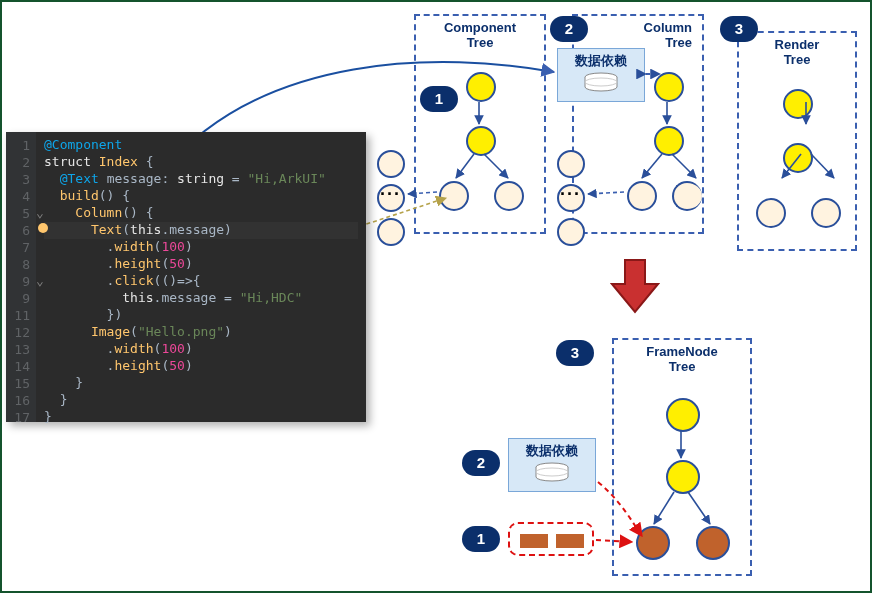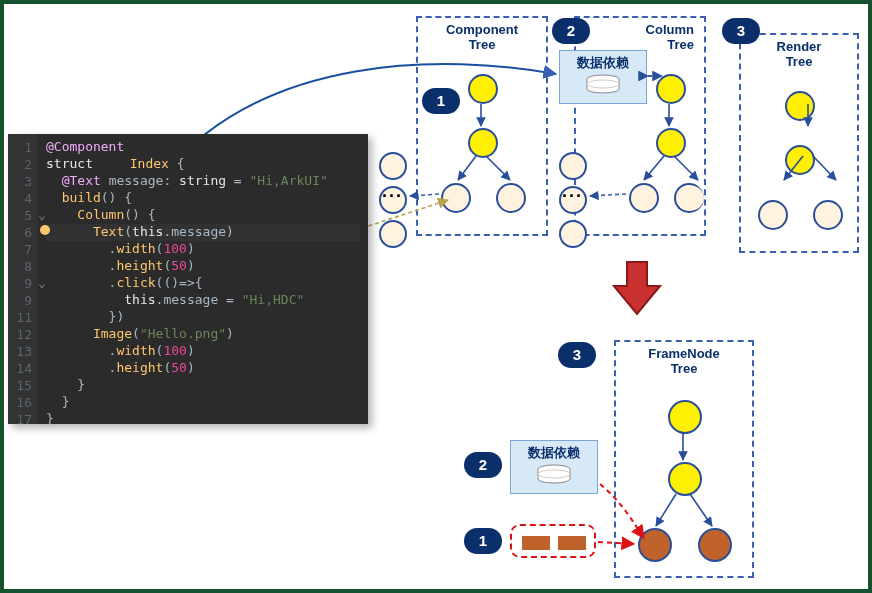--- a/index.html
+++ b/index.html
@@ -1,21 +1,21 @@
 <!DOCTYPE html>
 <html><head>
 <meta charset="utf-8">
 <style>
   * { box-sizing: border-box; margin: 0; padding: 0; }
   body { font-family: Arial, sans-serif; background: #fff; }
   .canvas {
     position: relative;
     width: 872px;
     height: 593px;
-    border: 4px solid #14532d;
+    border: 2px solid #14532d;
     background: #fff;
   }
   
   .code-editor {
     position: absolute;
     left: 4px;
     top: 130px;
     width: 360px;
     height: 290px;
     background: #2b2b2b;
@@ -34,23 +34,23 @@
   }
   .gutter div { height: 17px; }
   .code-lines {
     flex: 1;
     padding: 5px 8px 0 8px;
     color: #a9b7c6;
     position: relative;
   }
   .code-lines .line { height: 17px; white-space: pre; position: relative; }
   .hl-line { background: #323232; }
-  .tok-ann { color: #f0abfc; }
+  .tok-ann { color: #0ea5e9; }
   .tok-kw  { color: #e5e5e5; }
-  .tok-type{ color: #ffc66d; margin-left: 29px; }
+  .tok-type{ color: #ffc66d; }
   .tok-str { color: #6a8759; }
   .tok-num { color: #ec4899; }
   .tok-fn  { color: #ffc66d; }
   .tok-id  { color: #a9b7c6; }
   .fold-mark { color: #808080; position: absolute; left: -8px; }
   .bulb {
     position: absolute;
     left: -6px;
     top: 1px;
     width: 10px; height: 10px;

